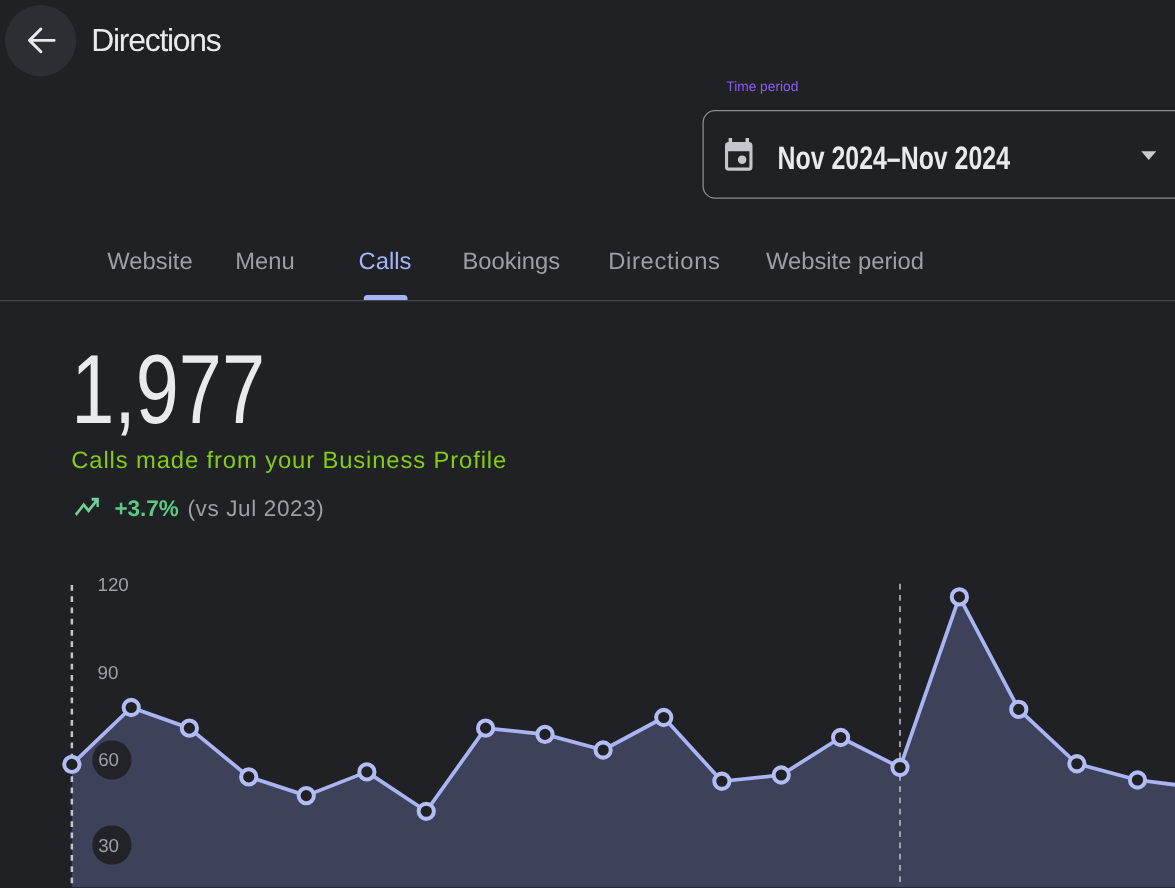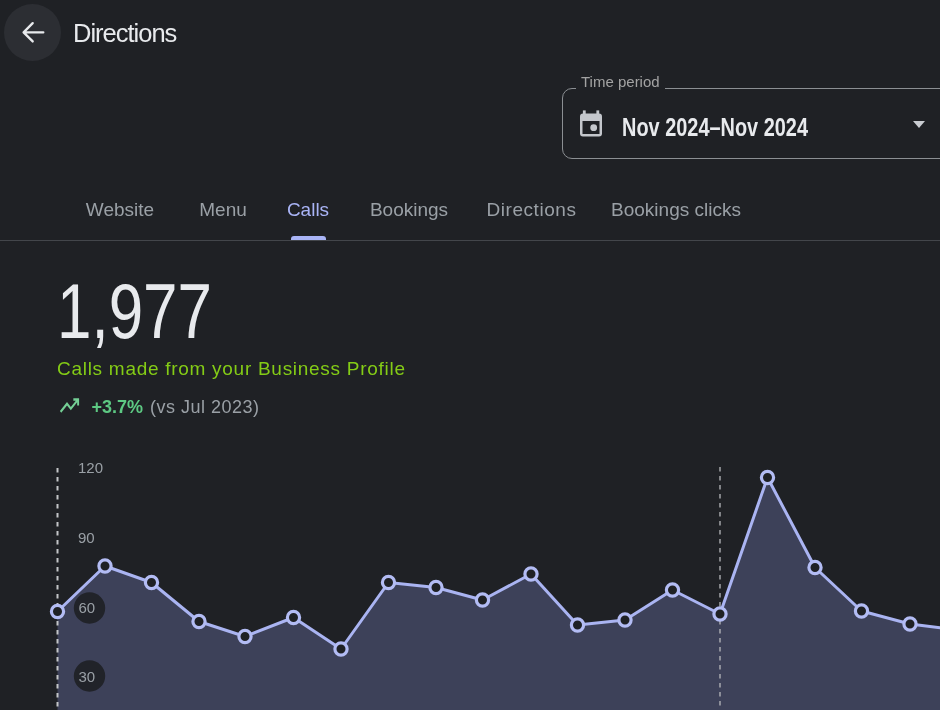--- a/index.html
+++ b/index.html
@@ -10,39 +10,39 @@
 </head>
 <body>
 
 <div class="abs" style="left:4px;top:4px;width:57px;height:57px;border-radius:50%;background:#2c2e33;"></div>
 <svg class="abs" style="left:19.5px;top:19px;" width="27" height="27" viewBox="0 0 27 27" fill="none">
   <path d="M23.3 13.3 H4 M12.7 4.2 L3.6 13.3 L12.7 22.4" stroke="#e8eaed" stroke-width="2.35" stroke-linecap="round" stroke-linejoin="round"></path>
 </svg>
 <div class="abs" style="left:73px;top:21px;font-size:25.5px;line-height:25.5px;color:#e8eaed;letter-spacing:-1px;">Directions</div>
 
 <div class="abs" style="left:562px;top:88px;width:400px;height:69px;border:1px solid #8b8f93;border-radius:10px;"></div>
-<div class="abs" style="left:576px;top:74px;background:#1f2125;padding:0 5px;font-size:15px;line-height:15px;color:#a3a3a3;">Time period</div>
+<div class="abs" style="left:576px;top:63px;background:#1f2125;padding:0 5px;font-size:11px;line-height:15px;color:#8b5cf6;">Time period</div>
 <svg class="abs" style="left:578px;top:109px;" width="26" height="29" viewBox="0 0 26 29">
   <rect x="4.9" y="1.4" width="2.8" height="6" fill="#c4c7cc"></rect>
   <rect x="18.4" y="1.4" width="2.8" height="6" fill="#c4c7cc"></rect>
   <rect x="2" y="4.5" width="22" height="23" rx="3" fill="#c4c7cc"></rect>
   <rect x="4.5" y="12" width="17" height="13" fill="#1f2125"></rect>
   <circle cx="15.7" cy="18.7" r="3.4" fill="#c4c7cc"></circle>
 </svg>
 <svg class="abs" style="left:620px;top:108px;" width="200" height="36" viewBox="0 0 200 36">
     <text x="2" y="27.5" font-family="Liberation Sans" font-size="26" font-weight="700" fill="#e8eaed" textLength="186" lengthAdjust="spacingAndGlyphs">Nov 2024–Nov 2024</text>
   </svg>
 <div class="abs" style="left:913px;top:121px;width:0;height:0;border-left:6.5px solid transparent;border-right:6.5px solid transparent;border-top:7px solid #c9ccd1;"></div>
 
 <div class="abs tab" style="left:120px;">Website</div>
-<div class="abs tab" style="left:223px;">Menu</div>
+<div class="abs tab" style="left:212px;">Menu</div>
 <div class="abs tab sel" style="left:308px;">Calls</div>
 <div class="abs tab" style="left:409px;">Bookings</div>
 <div class="abs tab" style="left:531.5px;letter-spacing:0.55px;">Directions</div>
-<div class="abs tab" style="left:676px;">Bookings clicks</div>
+<div class="abs tab" style="left:676px;">Website period</div>
 <style>
  .tab{top:200px;font-size:19px;line-height:19px;color:#9aa0a6;transform:translateX(-50%);white-space:nowrap;}
  .sel{color:#a9b4f6;}
 </style>
 <div class="abs" style="left:291px;top:236px;width:35px;height:4px;background:#a9b4f6;border-radius:3px 3px 0 0;"></div>
 <div class="abs" style="left:0;top:240px;width:940px;height:1px;background:#43464b;"></div>
 
 <svg class="abs" style="left:54.5px;top:270px;" width="260" height="90" viewBox="0 0 260 90">
   <text x="2" y="68" font-family="Liberation Sans" font-size="78.5" fill="#e8eaed" textLength="155" lengthAdjust="spacingAndGlyphs">1,977</text>
 </svg>

